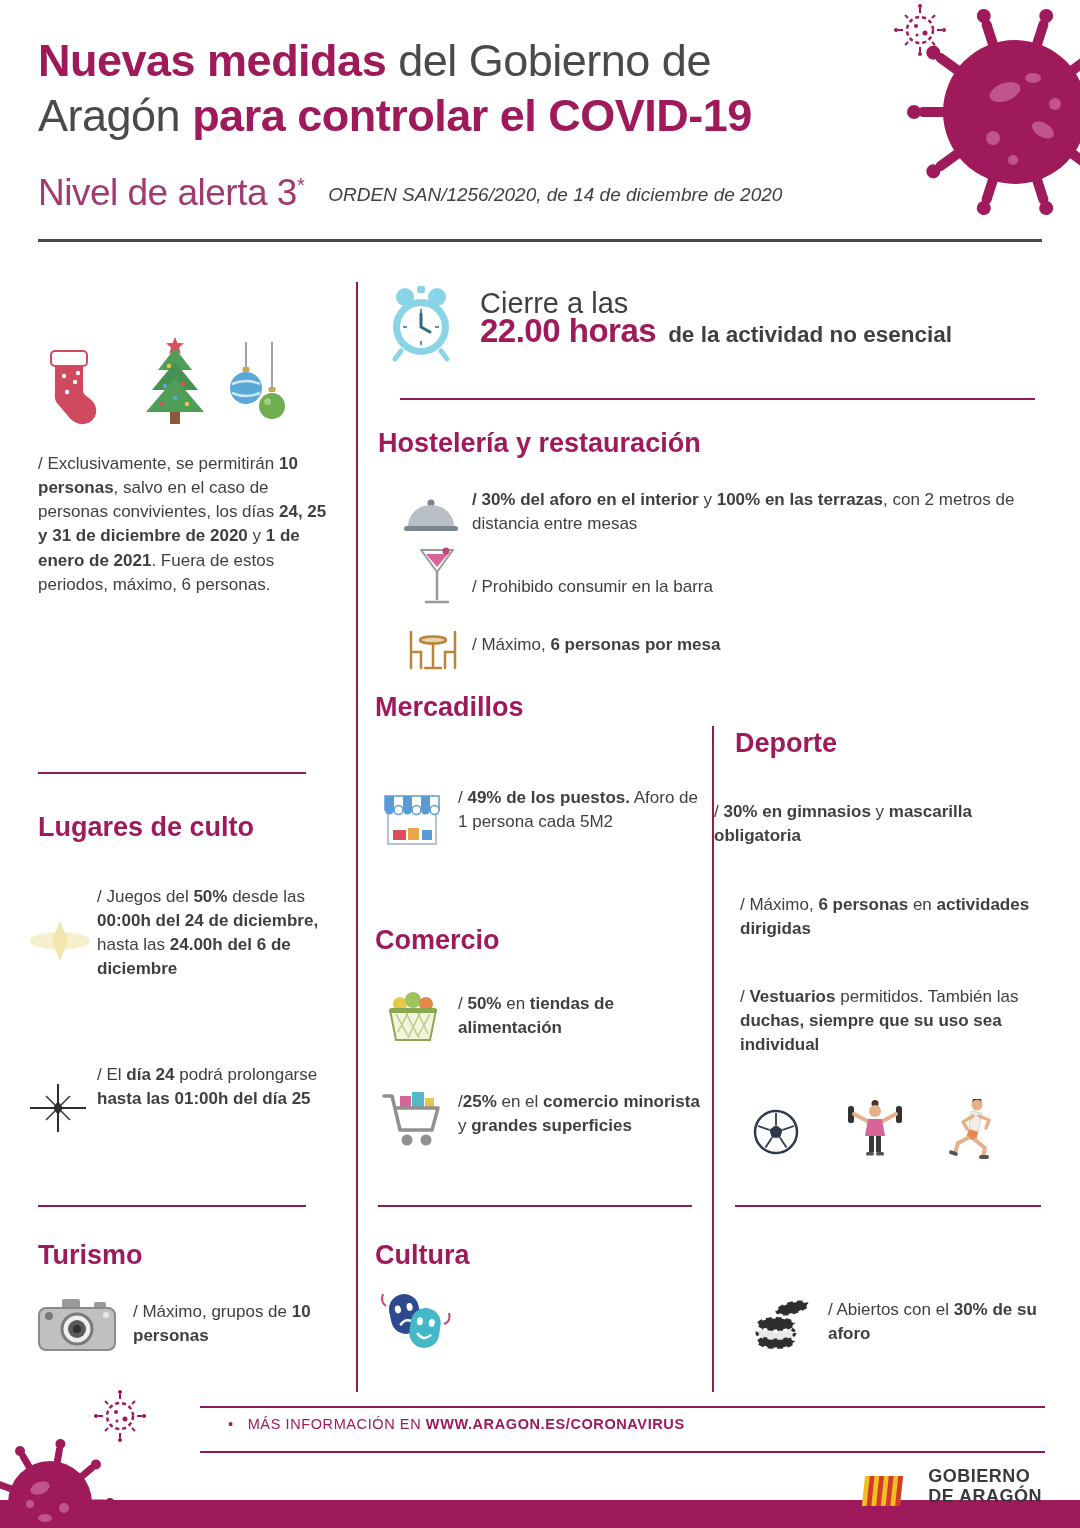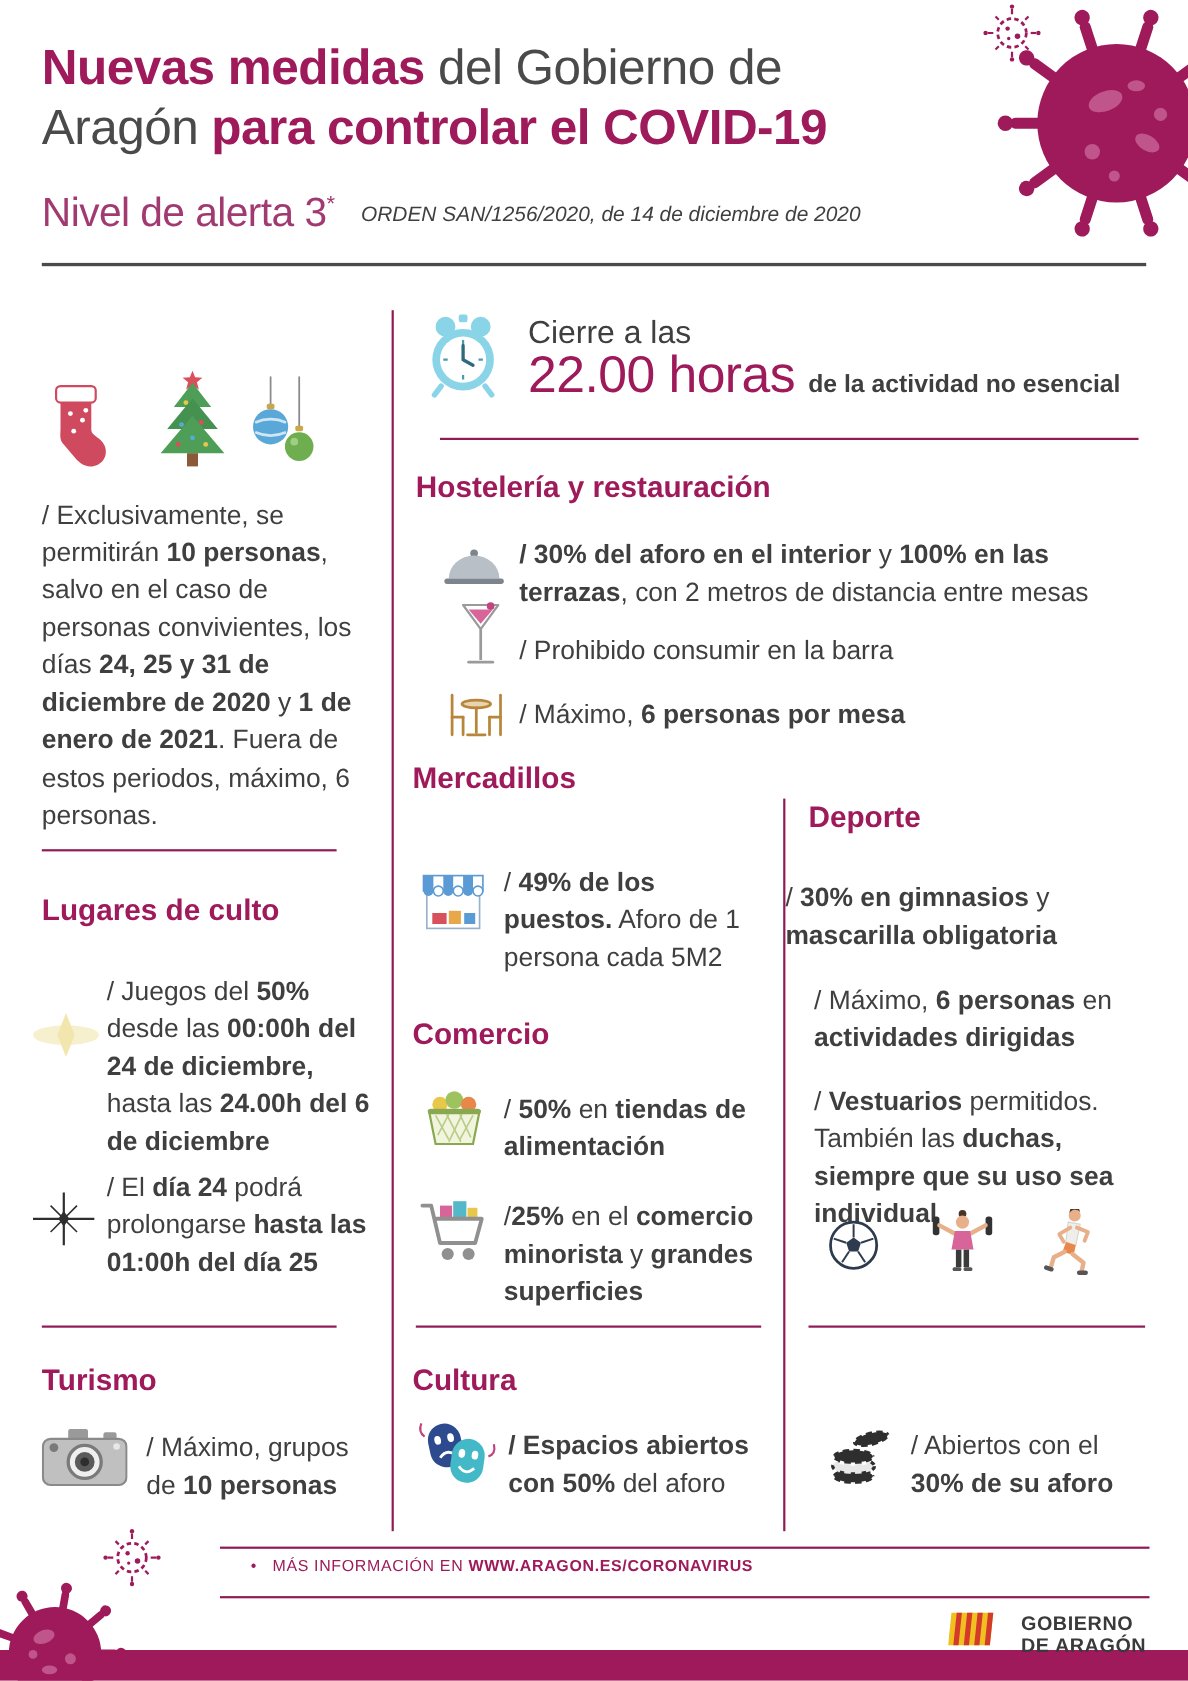--- a/index.html
+++ b/index.html
@@ -19,27 +19,27 @@
   .seg-b{font-weight:700}
   .seg-a{color:var(--accent)}
   .alert-row{position:absolute;left:38px;top:172px;display:flex;align-items:baseline;gap:24px;}
   .alert{font-size:37px;color:var(--accent2);letter-spacing:-0.5px}
   .alert sup{font-size:20px}
   .order{font-size:19px;font-style:italic;color:var(--dark);position:relative;top:-4px}
   .rule{position:absolute;height:2px;background:var(--rule)}
   .header-rule{position:absolute;left:38px;top:239px;width:1004px;height:3px;background:#4a4a4a}
   .vrule{position:absolute;width:2px;background:var(--rule)}
   .sec-title{position:absolute;font-size:27px;font-weight:700;color:var(--accent)}
-  .body-text{position:absolute;font-size:24px;line-height:1.42;color:var(--dark)}
+  .body-text{position:absolute;font-size:17px;line-height:1.42;color:var(--dark)}
   .cierre-line1{position:absolute;left:480px;top:287px;font-size:29px;font-weight:400;color:var(--dark)}
   .cierre-line2{position:absolute;left:480px;top:312px;display:flex;align-items:baseline;gap:12px}
-  .cierre-time{font-size:47px;font-weight:400;color:var(--accent);letter-spacing:-0.5px}
+  .cierre-time{font-size:33px;font-weight:700;color:var(--accent);letter-spacing:-0.5px}
   .cierre-suffix{font-size:22.5px;font-weight:700;color:var(--dark)}
   .footer-info{position:absolute;left:228px;top:1416px;font-size:14.5px;letter-spacing:0.6px;color:var(--accent);display:flex;align-items:center;gap:14px}
-  .logo{position:absolute;right:38px;top:1466px;display:flex;align-items:flex-start;gap:24px}
+  .logo{position:absolute;right:38px;top:1466px;display:flex;align-items:flex-end;gap:24px}
   .logo-text{font-size:18px;font-weight:700;color:#3a3a3a;line-height:1.12;letter-spacing:0.5px}
   .bottom-bar{position:absolute;left:0;bottom:0;width:100%;height:28px;background:var(--accent);z-index:1}
   svg.icon{position:absolute;overflow:hidden}
   .z2{z-index:2}
 </style>
 </head>
 <body>
 
 <div id="page">
 
@@ -293,21 +293,20 @@
       <ellipse cx="33" cy="18" rx="3" ry="4" fill="#fff"></ellipse>
       <path d="M20 34 Q27 27 34 34" stroke="#fff" stroke-width="2.5" fill="none"></path>
     </g>
     <g transform="rotate(8 47 38)">
       <rect x="32" y="18" width="30" height="40" rx="15" fill="#43b8c6"></rect>
       <ellipse cx="41" cy="32" rx="3" ry="4" fill="#fff"></ellipse>
       <ellipse cx="53" cy="32" rx="3" ry="4" fill="#fff"></ellipse>
       <path d="M40 44 Q47 52 54 44" stroke="#fff" stroke-width="2.5" fill="none"></path>
     </g>
   </svg>
-  <div class="body-text" style="left:462px;top:1298px;width:238px"><span class="seg-b">/ Espacios abiertos con 50%</span><span> del aforo</span></div>
 
   <div class="sec-title" style="left:735px;top:728px">Deporte</div>
 
   <div class="body-text" style="left:714px;top:800px;width:302px"><span>/ </span><span class="seg-b">30% en gimnasios</span><span> y </span><span class="seg-b">mascarilla obligatoria</span></div>
   <div class="body-text" style="left:740px;top:893px;width:302px"><span>/ Máximo, </span><span class="seg-b">6 personas</span><span> en </span><span class="seg-b">actividades dirigidas</span></div>
   <div class="body-text" style="left:740px;top:985px;width:308px"><span>/ </span><span class="seg-b">Vestuarios</span><span> permitidos. También las </span><span class="seg-b">duchas, siempre que su uso sea individual</span></div>
 
   <svg class="icon" style="left:752px;top:1108px;width:48px;height:48px" viewBox="0 0 48 48">
     <circle cx="24" cy="24" r="21" fill="#ffffff" stroke="#2e3a4e" stroke-width="2.5"></circle>
     <polygon points="24,17 30.7,21.8 28.1,29.7 19.9,29.7 17.3,21.8" fill="#2e3a4e"></polygon>

